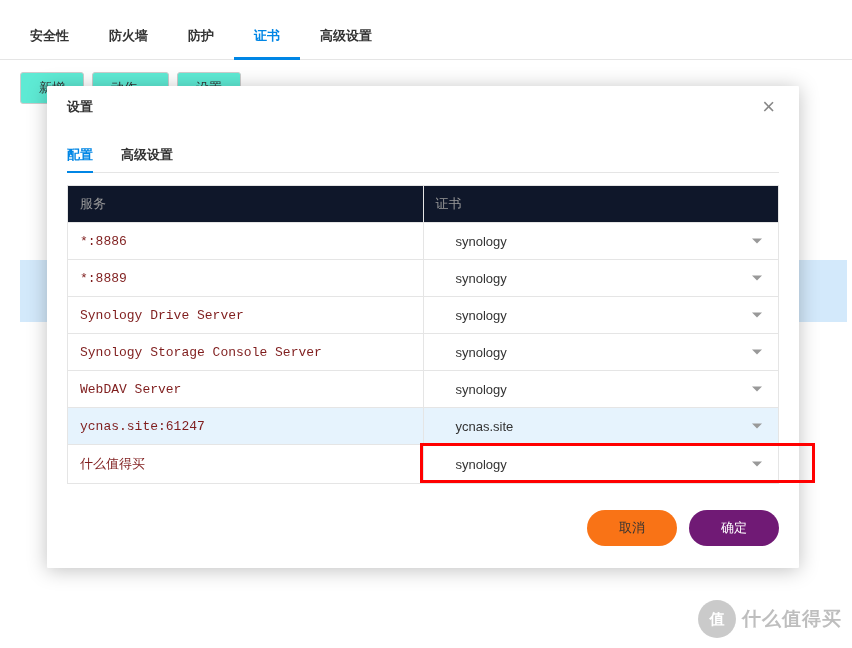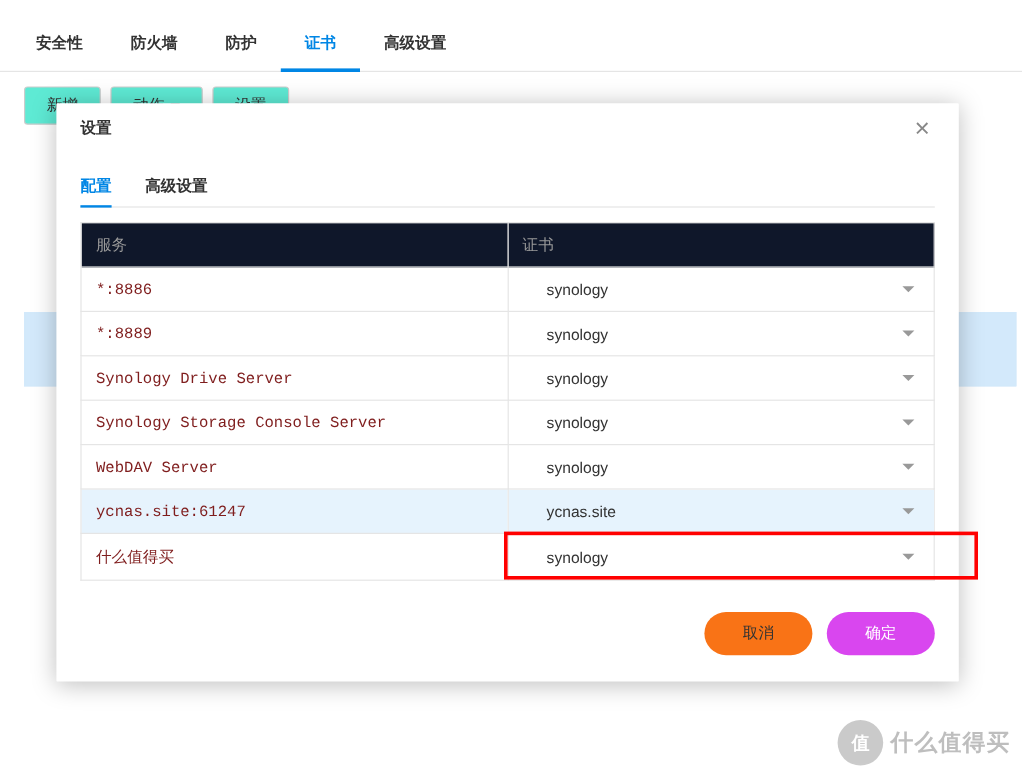--- a/index.html
+++ b/index.html
@@ -211,21 +211,21 @@
       border: none;
       padding: 9px 32px;
       font-size: 13px;
       cursor: pointer;
     }
     .btn-cancel {
       background: #f97316;
       color: #333;
     }
     .btn-ok {
-      background: #d946ef;
+      background: #701a75;
       color: #fff;
     }
 
     
     .watermark {
       position: absolute;
       right: 10px;
       bottom: 10px;
       display: flex;
       align-items: center;

